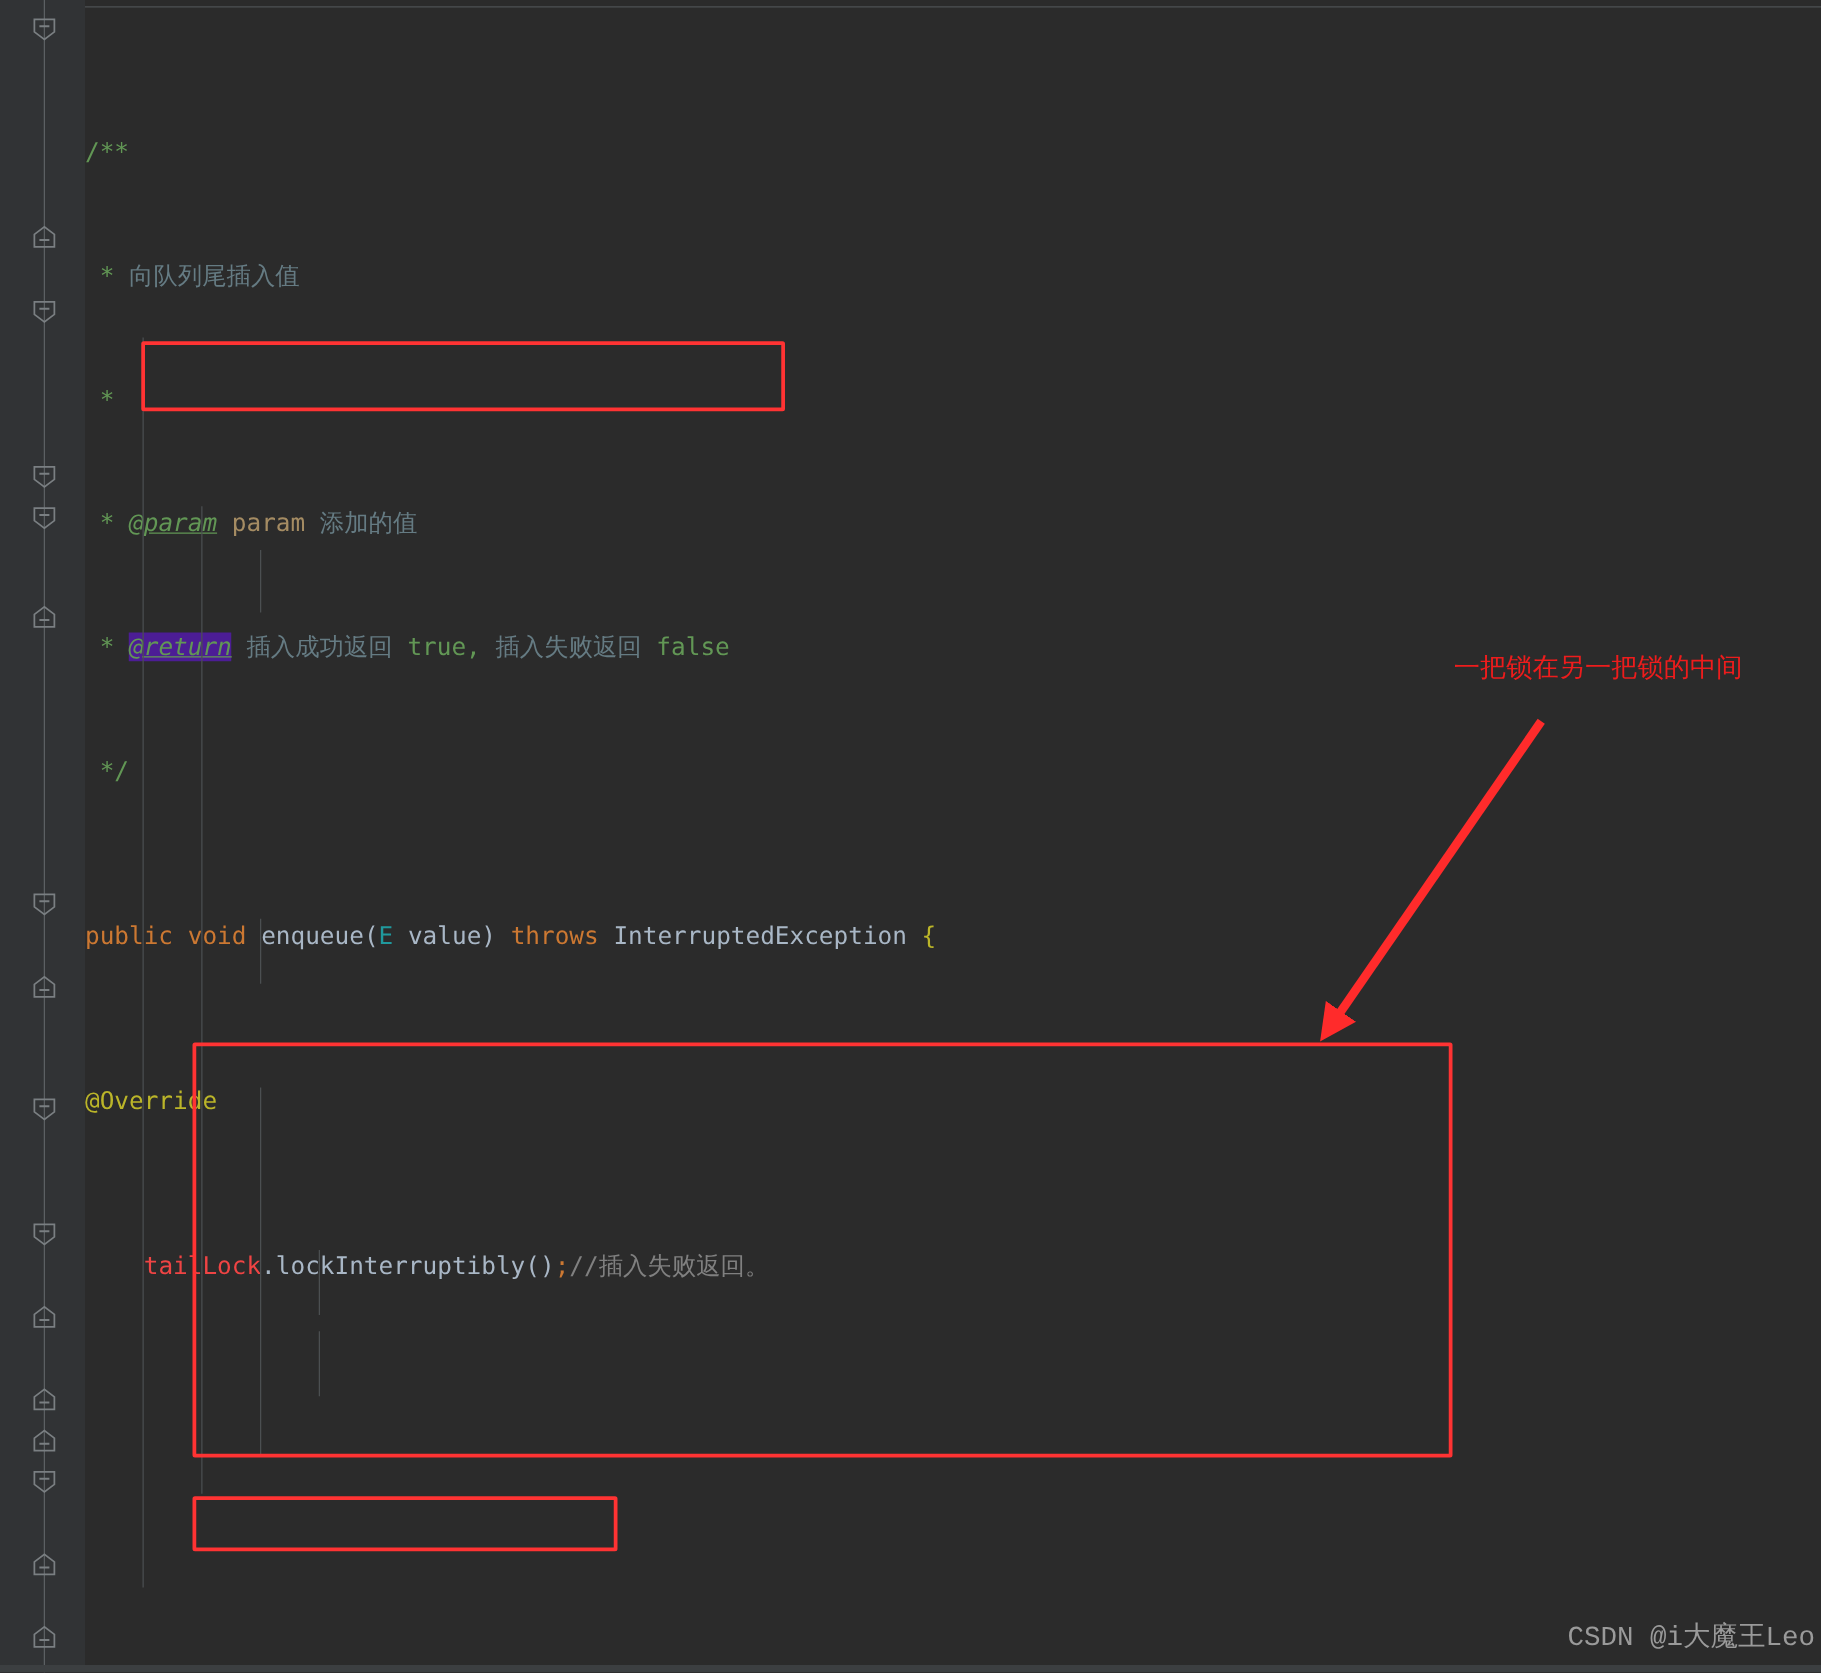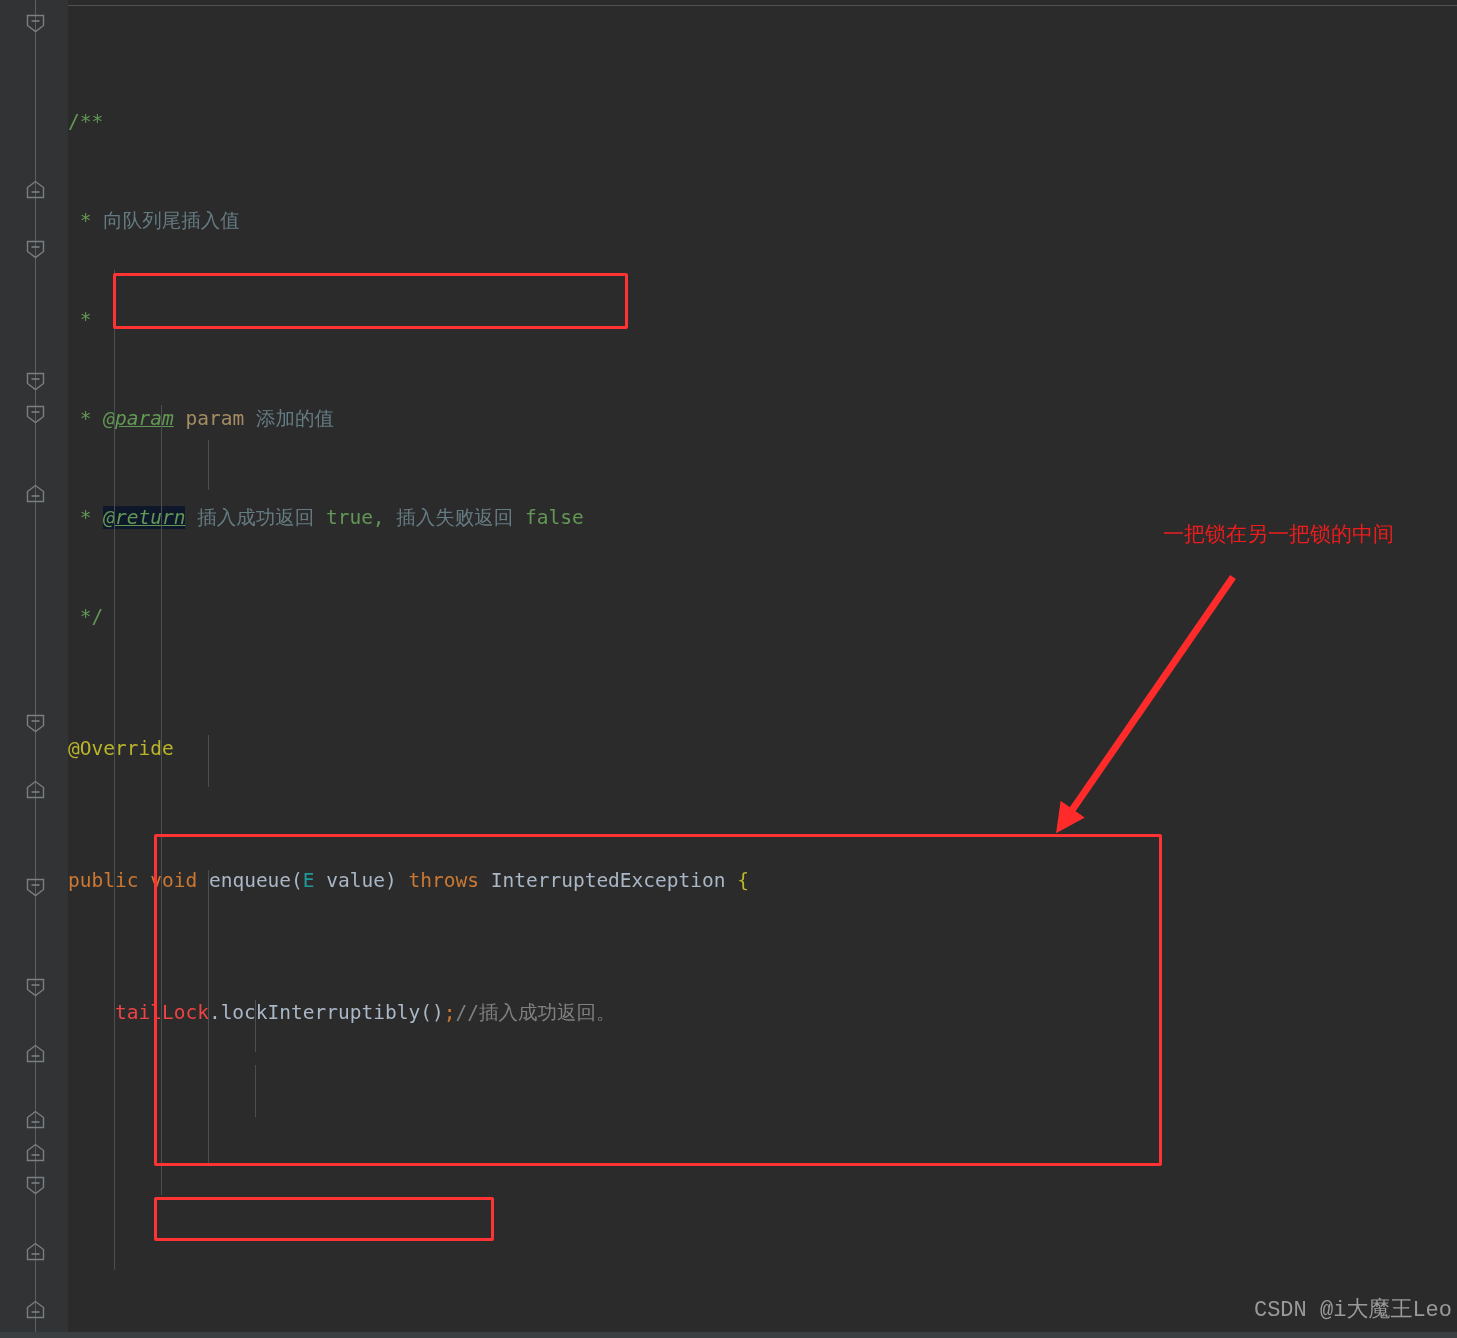--- a/index.html
+++ b/index.html
@@ -34,21 +34,21 @@
   
   #code{
     position:absolute;left:68px;top:6px;width:1389px;height:1332px;
     font-size:19.5px;line-height:33px;white-space:pre;
   }
   .line{height:33px;position:relative;}
 
   
   .cm      {color:#629755;}          
   .cm-tag  {color:#629755;font-style:italic;text-decoration:underline;}
-  .cm-tag-hl{color:#629755;font-style:italic;text-decoration:underline;background:#0f172a;}
+  .cm-tag-hl{color:#629755;font-style:italic;text-decoration:underline;background:#4c1d95;}
   .cm-val  {color:#a58c63;}
   .cm-cjk  {color:#657b83;}
   .lcm     {color:#808080;}          
   .ann     {color:#bbb529;}          
   .kw      {color:#cc7832;}
   .fld     {color:#ef4444;}          
   .mth     {color:#a9b7c6;}
   .plain   {color:#a9b7c6;}
   .tparam  {color:#20999d;}
   .semi    {color:#cc7832;}
@@ -179,25 +179,25 @@
 
   <div id="code">
 
     <div class="line"><span class="cm">/**</span></div>
     <div class="line"><span class="cm"> * </span><span class="cm-cjk">向队列尾插入值</span></div>
     <div class="line"><span class="cm"> *</span></div>
     <div class="line"><span class="cm"> * </span><span class="cm-tag">@param</span><span class="cm-val"> param </span><span class="cm-cjk">添加的值</span></div>
     <div class="line"><span class="cm"> * </span><span class="cm-tag-hl">@return</span><span class="cm-cjk"> 插入成功返回 </span><span class="cm">true,</span><span class="cm-cjk"> 插入失败返回 </span><span class="cm">false</span></div>
     <div class="line"><span class="cm"> */</span></div>
 
+    <div class="line"><span class="kw">public</span><span class="plain"> </span><span class="kw">void</span><span class="plain"> </span><span class="mth">enqueue</span><span class="plain">(</span><span class="tparam">E</span><span class="plain"> value) </span><span class="kw">throws</span><span class="plain"> InterruptedException </span><span class="ann">{</span></div>
+
     <div class="line"><span class="ann">@Override</span></div>
 
-    <div class="line"><span class="kw">public</span><span class="plain"> </span><span class="kw">void</span><span class="plain"> </span><span class="mth">enqueue</span><span class="plain">(</span><span class="tparam">E</span><span class="plain"> value) </span><span class="kw">throws</span><span class="plain"> InterruptedException </span><span class="ann">{</span></div>
-
-    <div class="line">    <span class="fld">tailLock</span><span class="plain">.lockInterruptibly()</span><span class="semi">;</span><span class="lcm">//插入成功返回。</span></div>
+    <div class="line">    <span class="fld">tailLock</span><span class="plain">.lockInterruptibly()</span><span class="semi">;</span><span class="lcm">//插入失败返回。</span></div>
 
     <div class="line"></div>
 
 
     
 
     
 
     
 

